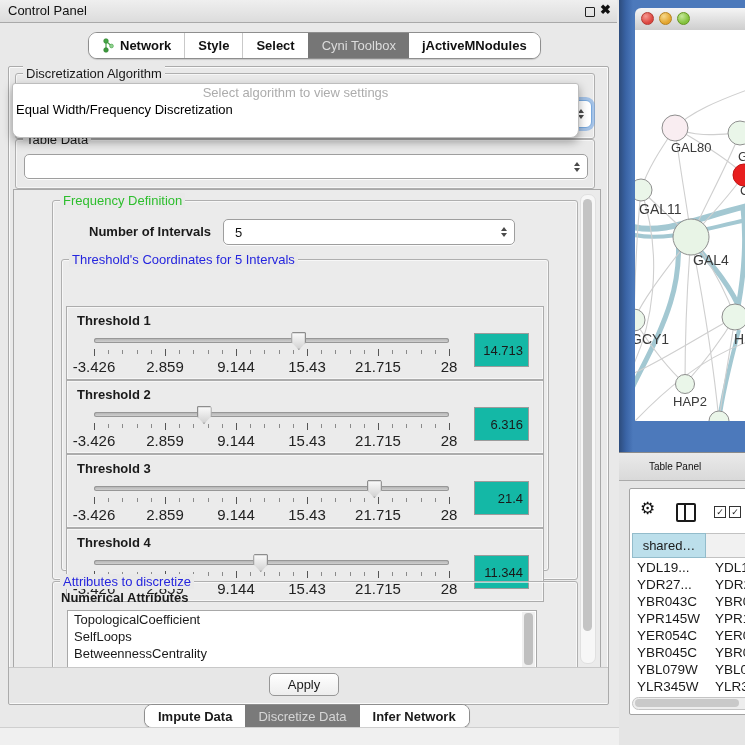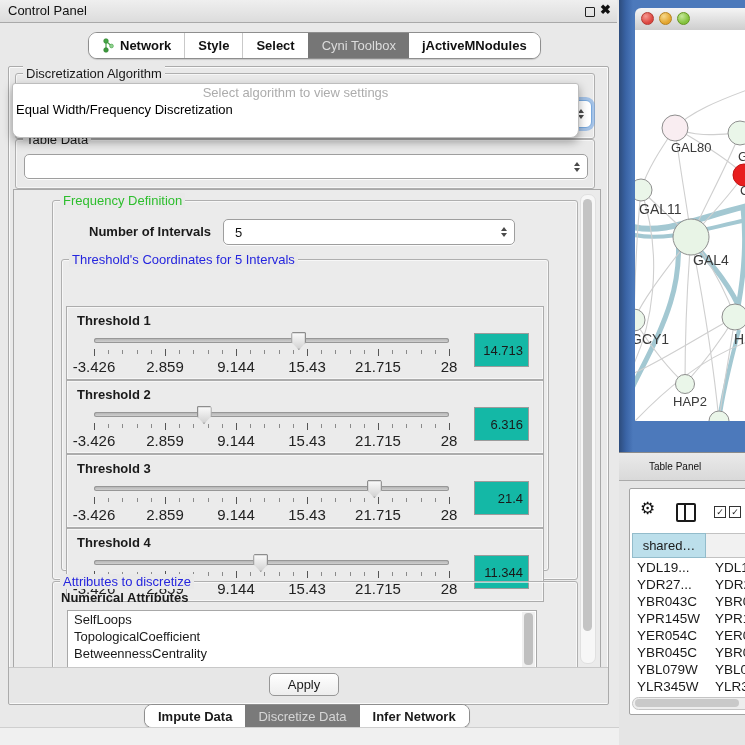--- a/index.html
+++ b/index.html
@@ -382,22 +382,22 @@
               </div>
             <div class="th-value">11.344</div>
           </div>
         </div>
       </div>
 
       <div class="group" style="left:38px;top:391px;width:524px;height:110px;">
         <span class="gtitle blue">Attributes to discretize</span>
         <span class="attr-header">Numerical Attributes</span>
         <div class="attr-list">
+          <div class="item">TopologicalCoefficient</div>
           <div class="item">SelfLoops</div>
-          <div class="item">TopologicalCoefficient</div>
           <div class="item">BetweennessCentrality</div>
           <div class="attr-scroll">
               <div class="vthumb"></div>
             </div>
         </div>
       </div>
 
       <div class="vscroll">
         <div class="vthumb"></div>
       </div>

